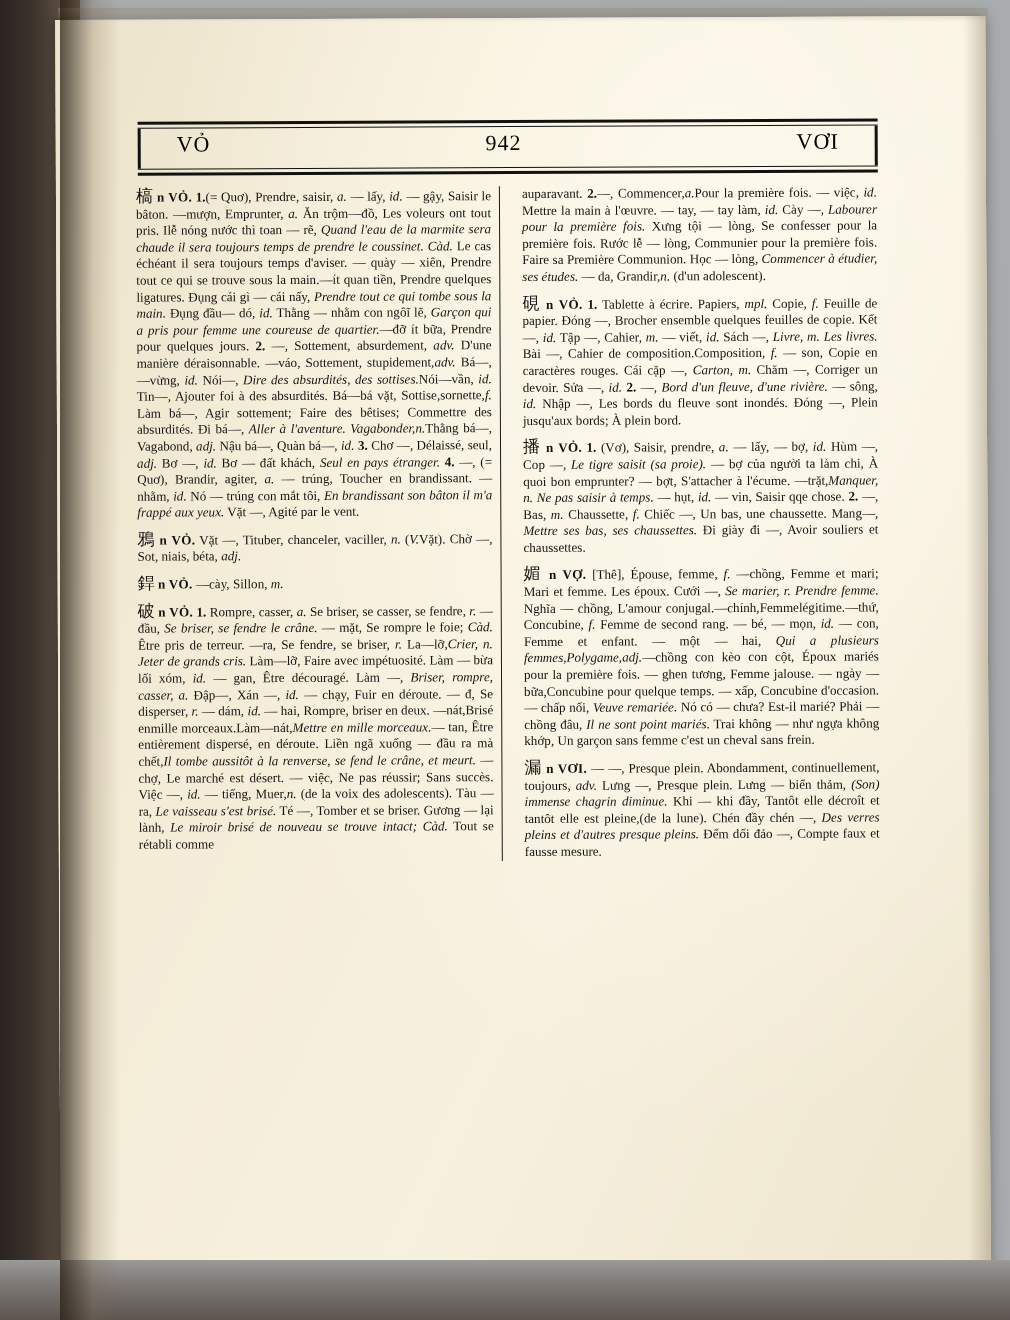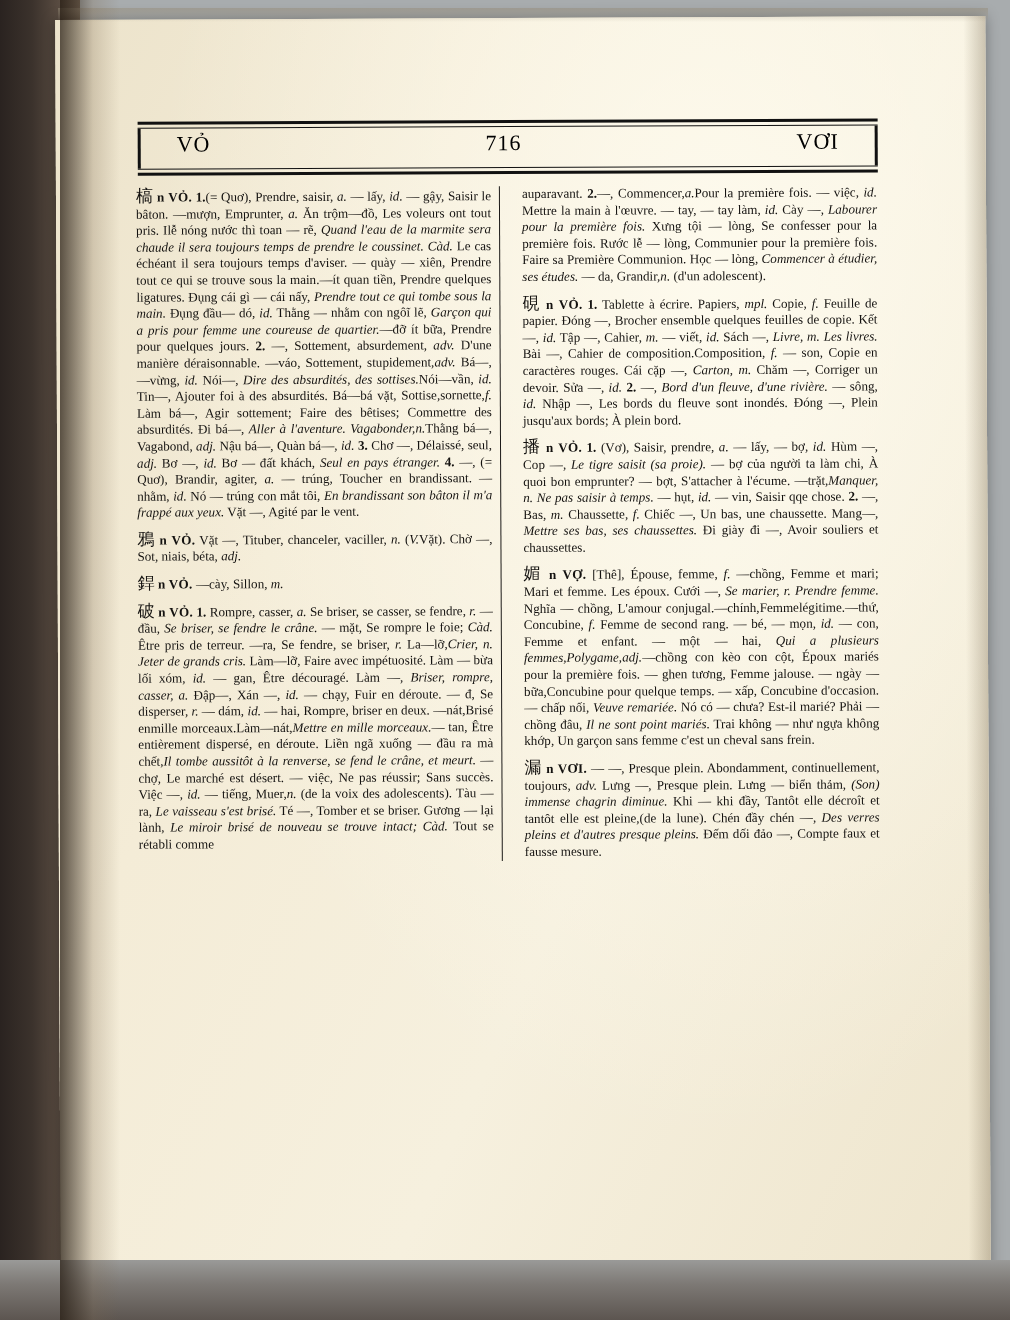--- a/index.html
+++ b/index.html
@@ -137,21 +137,21 @@
   <div class="edge-top"></div>
   <div class="gutter-shadow"></div>
   <div class="cover-bottom"></div>
 
   <div class="content">
 
     <div class="header-rule-top"></div>
     <div class="header">
       <div class="header-inner">
         <span class="running-head">VỎ</span>
-        <span class="folio">716</span>
+        <span class="folio">942</span>
         <span class="running-head">VƠI</span>
       </div>
     </div>
     <div class="header-rule-bottom"></div>
 
     <div class="columns">
 
       <div class="col left">
         <div class="entry">
           <span class="han">槁</span>

